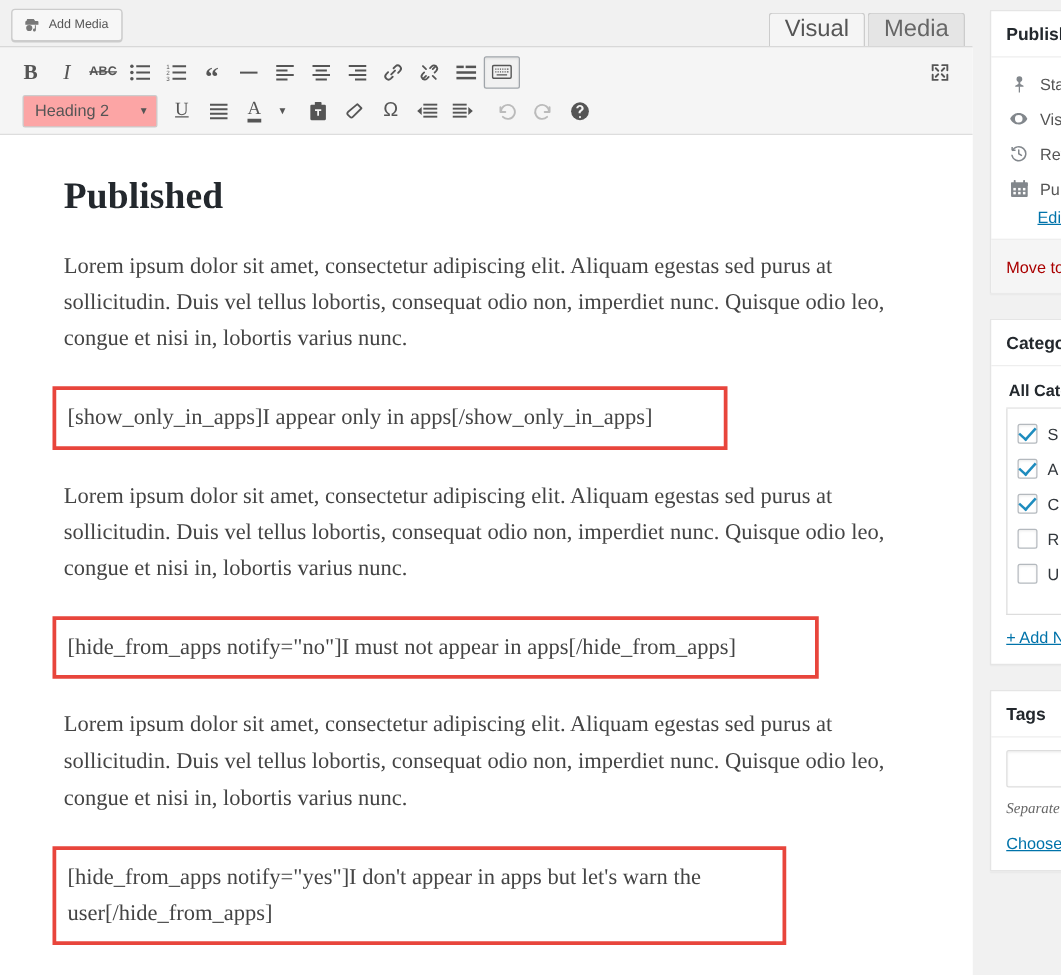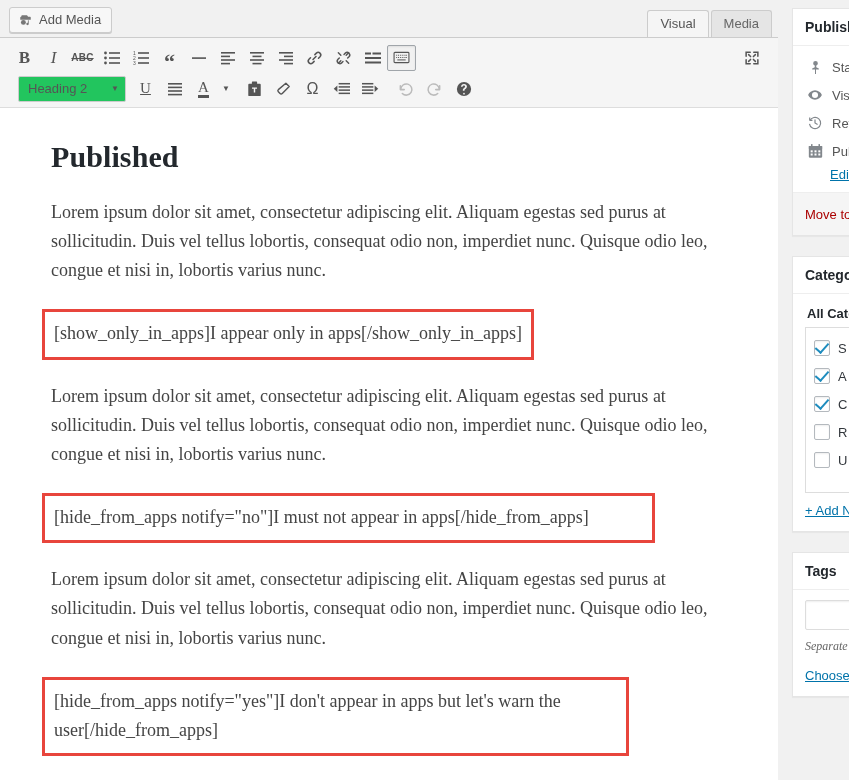--- a/index.html
+++ b/index.html
@@ -37,41 +37,41 @@
   .btn-add-media {
     display: inline-flex;
     align-items: center;
     gap: 6px;
     height: 26px;
     padding: 0 10px 0 8px;
     background: #f7f7f7;
     border: 1px solid #ccc;
     border-radius: 3px;
     color: #555;
-    font-size: 13px;
+    font-size: 10px;
     line-height: 24px;
     cursor: pointer;
     box-shadow: 0 1px 0 #ccc;
     white-space: nowrap;
   }
   .media-icon { display: inline-block; width: 15px; height: 15px; color: #777; }
   .media-icon svg { display: block; width: 15px; height: 15px; }
 
   
   .editor-tabs {
     position: absolute;
     right: 6px;
     top: 10px;
     display: flex;
     align-items: flex-end;
   }
   .etab {
     height: 27px;
     padding: 0 12px;
-    font-size: 13px;
+    font-size: 19px;
     line-height: 26px;
     color: #666;
     background: #e5e5e5;
     border: 1px solid #ccc;
     border-bottom: none;
     border-radius: 3px 3px 0 0;
     margin-left: 2px;
     cursor: pointer;
     user-select: none;
   }
@@ -116,21 +116,21 @@
     background: #f1f1f1;
     box-shadow: inset 0 1px 2px rgba(0,0,0,.08);
   }
   .tb-btn.disabled { color: #bbb; cursor: default; }
   .tb-btn svg { display: block; }
   .tb-spacer { flex: 1 1 auto; }
 
   .tb-select {
     height: 26px;
     min-width: 108px;
-    background: #22c55e;
+    background: #fca5a5;
     border: 1px solid #ccc;
     border-radius: 2px;
     color: #555;
     font-size: 13px;
     display: flex;
     align-items: center;
     padding: 0 6px 0 9px;
     cursor: pointer;
     margin-right: 5px;
     justify-content: space-between;
@@ -179,21 +179,21 @@
   .shortcode-box {
     border: 3px solid #e8453c;
     padding: 7px 9px 8px 9px;
     margin: 0 0 22px 0;
     font-size: 18px;
     line-height: 1.62;
     color: #444;
     background: #fff;
     display: block;
   }
-  .sc1 { width: 492px; }
+  .sc1 { width: 540px; }
   .sc2 { width: 613px; }
   .sc3 { width: 587px; }
   .ed-h2.last { margin-bottom: 0; }
 
   
   #sidebar {
     position: absolute;
     left: 792px; top: 0;
     width: 240px; height: 780px;
     background: #f1f1f1;

